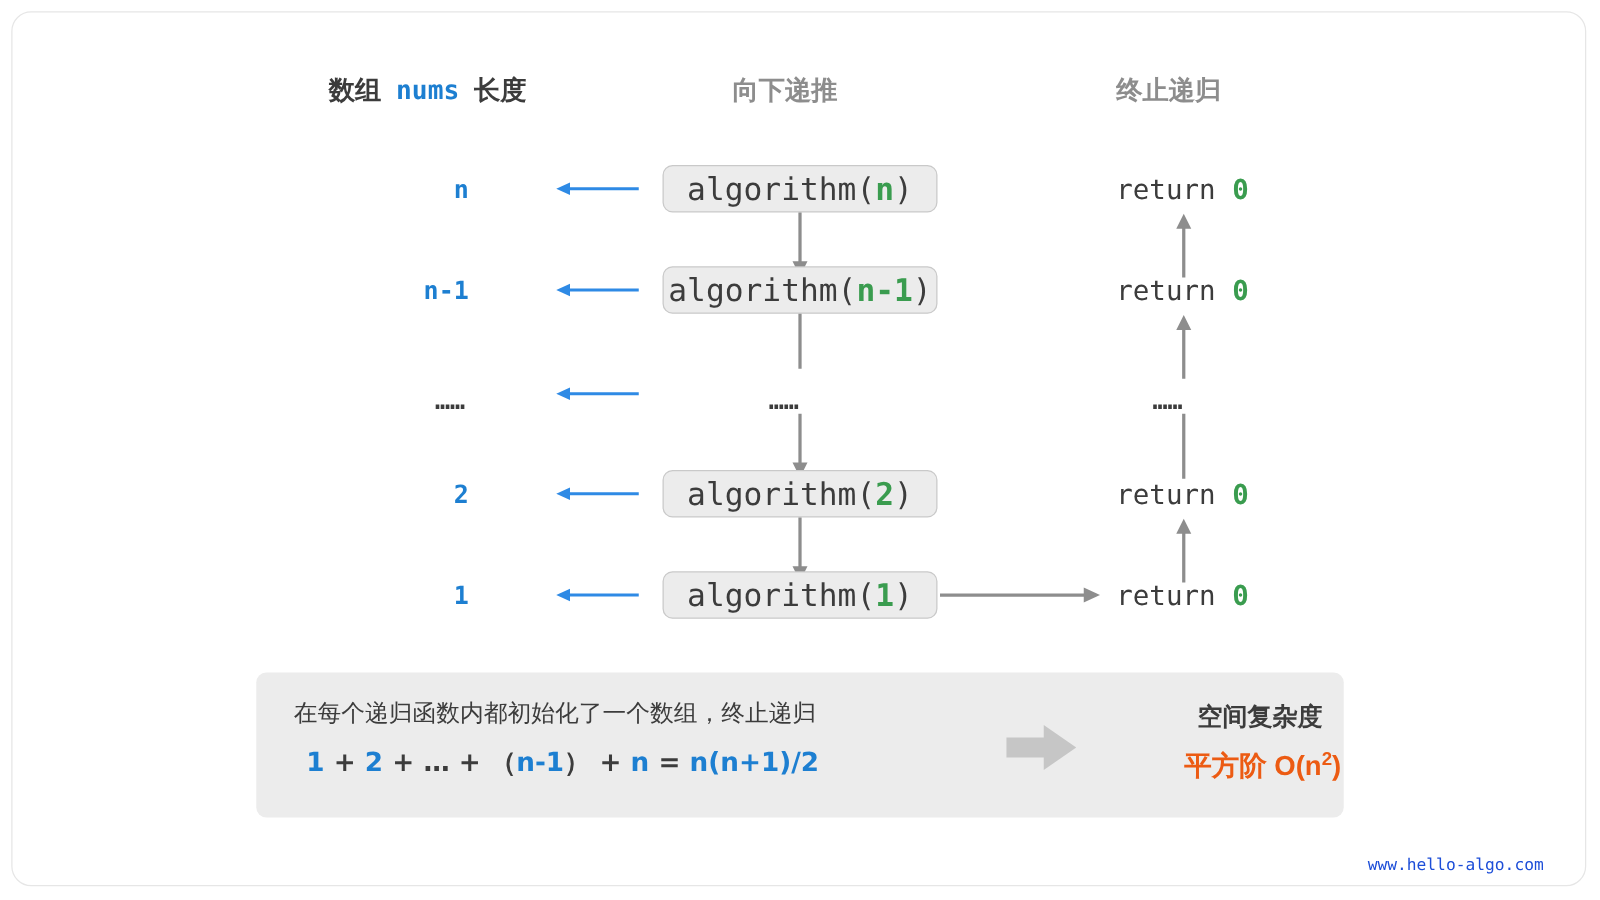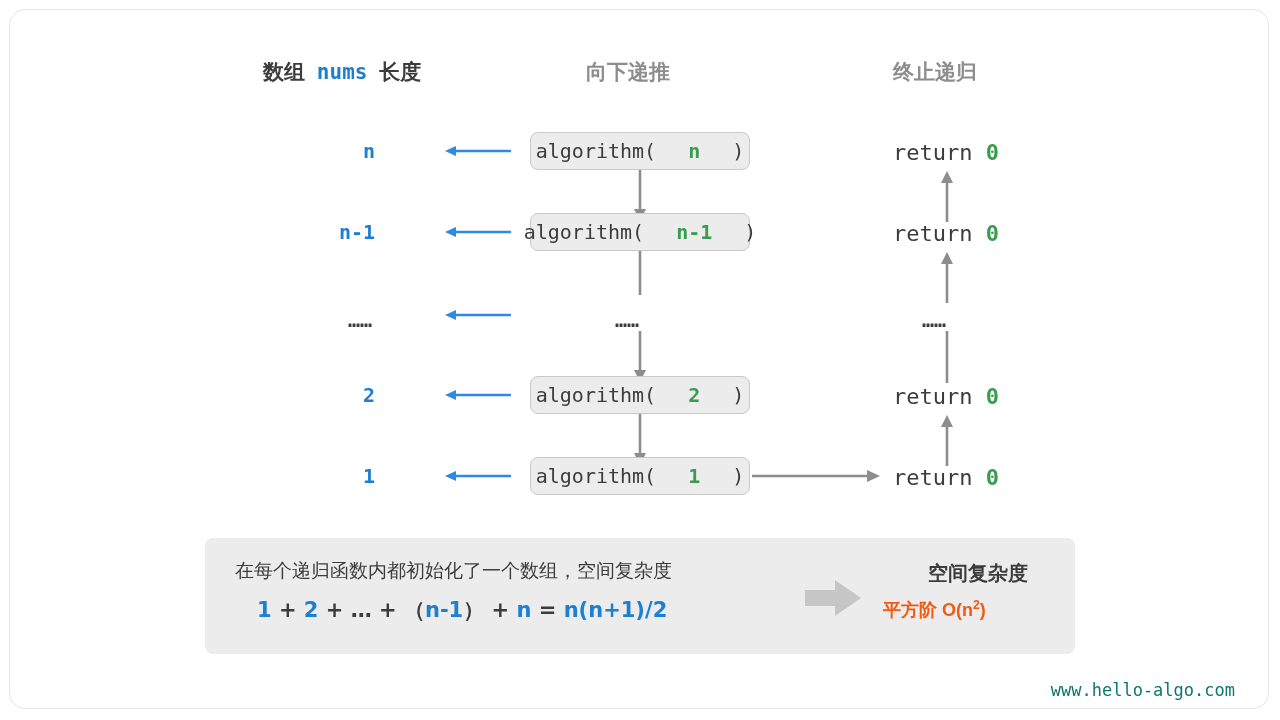--- a/index.html
+++ b/index.html
@@ -73,24 +73,23 @@
     width: 220px;
     height: 38px;
     background: #ececec;
     border: 1px solid #c9c9c9;
     border-radius: 8px;
     box-sizing: border-box;
     display: flex;
     align-items: center;
     justify-content: center;
     font-family: "DejaVu Sans Mono", "Liberation Mono", monospace;
-    font-size: 20px;
-    color: #3c3c3c;
-    white-space: nowrap;
-    gap: 32px;
+    font-size: 25px;
+    color: #3c3c3c;
+    white-space: nowrap;
   }
   .call-box .arg { color: #3a9c4f; font-weight: bold; }
 
   
   .ret-label {
     position: absolute;
     font-family: "DejaVu Sans Mono", "Liberation Mono", monospace;
     font-size: 22px;
     color: #3c3c3c;
     white-space: nowrap;
@@ -124,65 +123,65 @@
   .summary-text {
     position: absolute;
     left: 30px;
     top: 20px;
     font-size: 19px;
     color: #3c3c3c;
     white-space: nowrap;
   }
   .summary-formula {
     position: absolute;
-    left: 52px;
+    left: 40px;
     top: 58px;
     font-size: 21px;
     font-weight: bold;
     color: #3c3c3c;
     white-space: nowrap;
     font-family: "DejaVu Sans", sans-serif;
   }
   .summary-formula .b { color: #1d7fd1; }
   .summary-formula .op { color: #3c3c3c; }
 
   .complexity-title {
     position: absolute;
     left: 693px;
     top: 22px;
     width: 160px;
-    text-align: center;
+    text-align: right;
     font-size: 20px;
     font-weight: bold;
     color: #3c3c3c;
     white-space: nowrap;
   }
   .complexity-value {
     position: absolute;
     left: 678px;
     top: 60px;
     width: 190px;
-    text-align: left;
-    font-size: 18px;
+    text-align: right;
+    font-size: 22px;
     font-weight: bold;
     color: #ec5b13;
     white-space: nowrap;
   }
   .complexity-value sup { font-size: 0.68em; }
 
   .block-arrow { position: absolute; left: 600px; top: 42px; }
 
   
   .watermark {
     position: absolute;
     right: 45px;
     bottom: 20px;
     font-family: "DejaVu Sans Mono", "Liberation Mono", monospace;
-    font-size: 17px;
-    color: #0f766e;
+    font-size: 13px;
+    color: #1d4ed8;
     white-space: nowrap;
   }
 </style>
 </head>
 <body>
 
 <div id="canvas">
   <div class="frame"></div>
 
   <div class="col-header dark" style="left:263px; top:58px;">
@@ -295,21 +294,21 @@
     <span>return</span> <span class="zero">0</span>
   </div>
 
   <svg class="arrow-svg" style="left:752px; top:466px;" width="130" height="20">
     <line x1="0" y1="10" x2="118" y2="10" stroke="#8d8d8d" stroke-width="2.6"></line>
     <polygon points="128,10 115,4 115,16" fill="#8d8d8d"></polygon>
   </svg>
 
 
   <div class="summary-panel">
-    <div class="summary-text">在每个递归函数内都初始化了一个数组，空间复杂度</div>
+    <div class="summary-text">在每个递归函数内都初始化了一个数组，终止递归</div>
 
     <div class="summary-formula">
       <span class="b">1</span>
       <span class="op">+</span>
       <span class="b">2</span>
       <span class="op">+</span>
       <span class="op">…</span>
       <span class="op">+</span>
       <span class="op">（</span><span class="b">n-1</span><span class="op">）</span>
       <span class="op">+</span>

